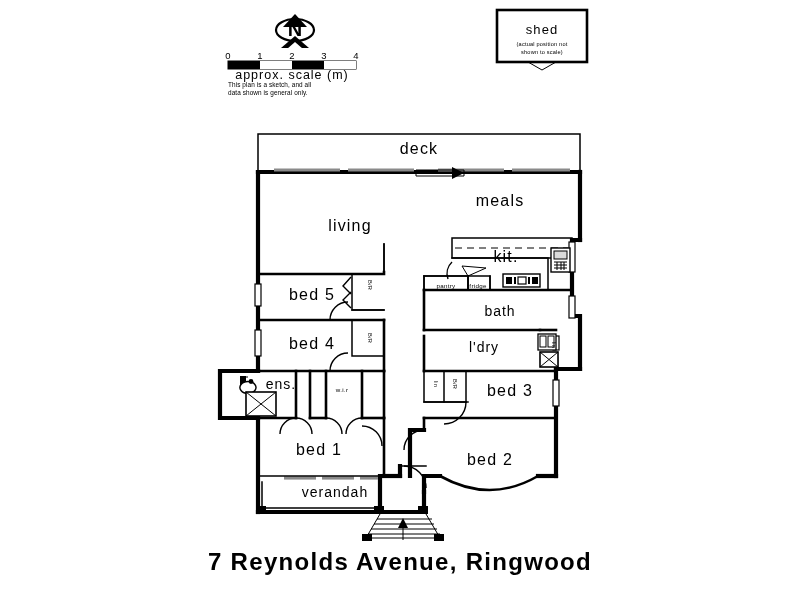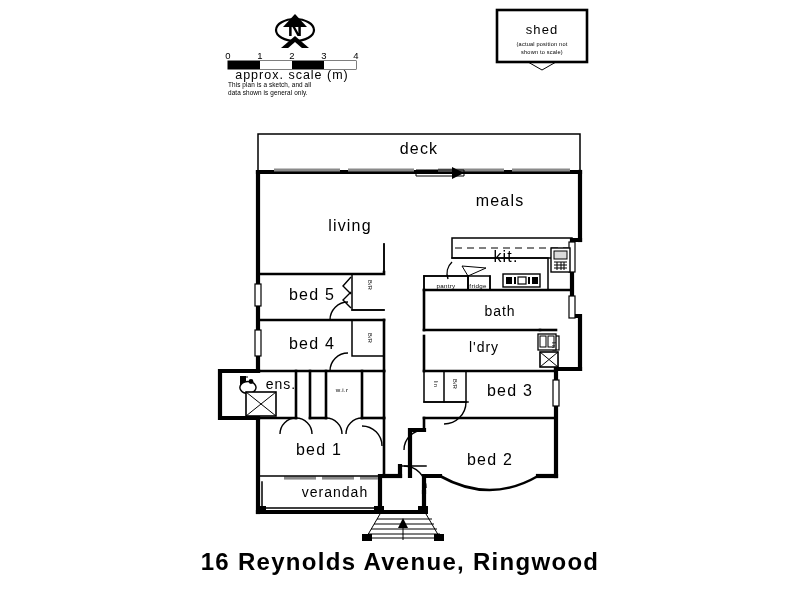--- a/index.html
+++ b/index.html
@@ -319,15 +319,15 @@
     <text class="lbl lbl-tiny" x="478" y="286">fridge</text>
     <text class="lbl lbl-tiny" x="342" y="390">w.i.r</text>
     <text class="lbl lbl-tiny2" x="369" y="285" transform="rotate(90 369 285)">B/R</text>
     <text class="lbl lbl-tiny2" x="369" y="338" transform="rotate(90 369 338)">B/R</text>
     <text class="lbl lbl-tiny2" x="454" y="384" transform="rotate(90 454 384)">B/R</text>
     <text class="lbl lbl-tiny2" x="435" y="384" transform="rotate(90 435 384)">lin</text>
     <text class="lbl lbl-tiny2" x="553" y="345" transform="rotate(90 553 345)">lin</text>
 
   </svg>
 
-  <div id="plan-title">16 Reynolds Avenue, Ringwood</div>
+  <div id="plan-title">7 Reynolds Avenue, Ringwood</div>
 
 </div>
 
 </body></html>

